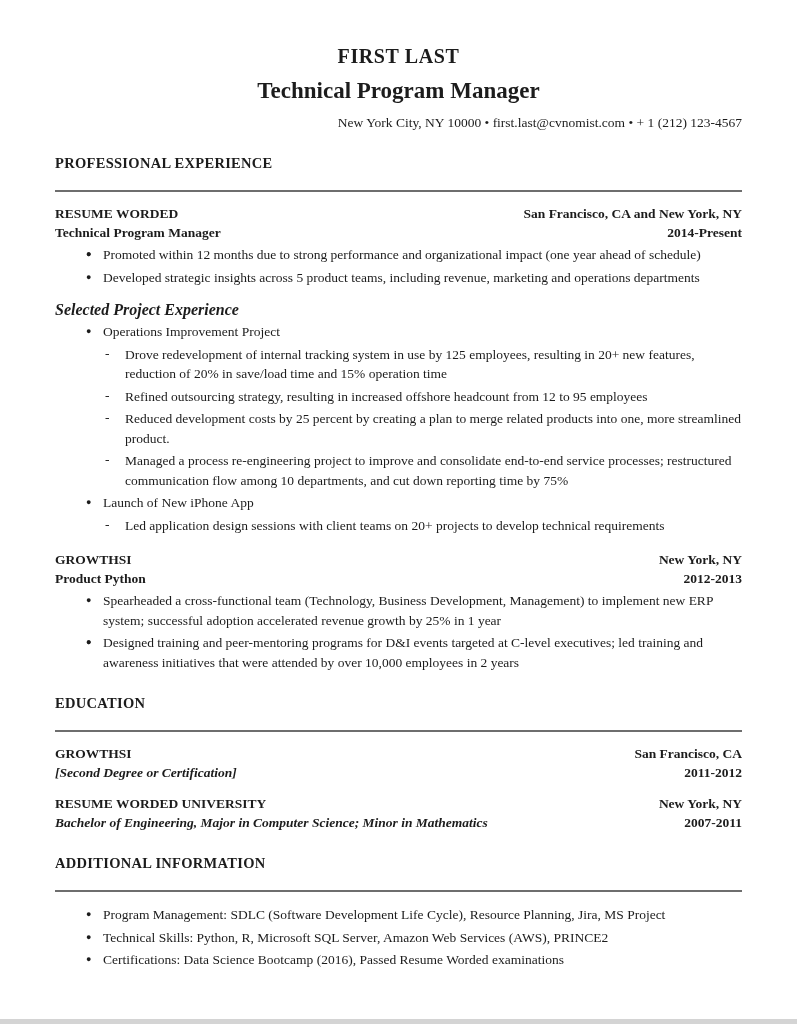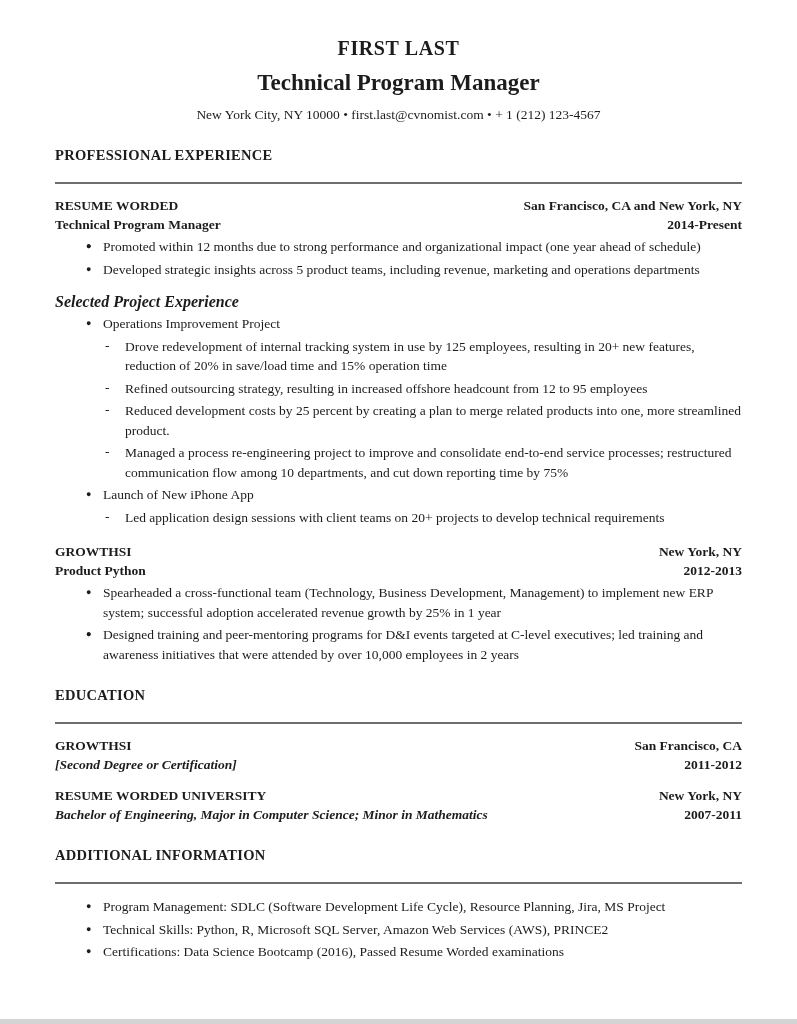--- a/index.html
+++ b/index.html
@@ -16,30 +16,31 @@
   }
   .content { padding: 36px 55px 0 55px; }
 
   
   .candidate-name {
     text-align: center;
     font-size: 20px;
     font-weight: bold;
     letter-spacing: 0.6px;
     line-height: 24px;
+    margin-top: 8px;
   }
   .candidate-title {
     text-align: center;
     font-size: 23px;
     font-weight: bold;
     line-height: 28px;
     margin-top: 9px;
   }
   .contact-line {
-    text-align: center;
+    text-align: right;
     font-size: 13.5px;
     line-height: 18px;
     margin-top: 9px;
   }
 
   
   .section { margin-top: 23px; }
   .section-heading {
     font-size: 14.5px;
     font-weight: bold;

